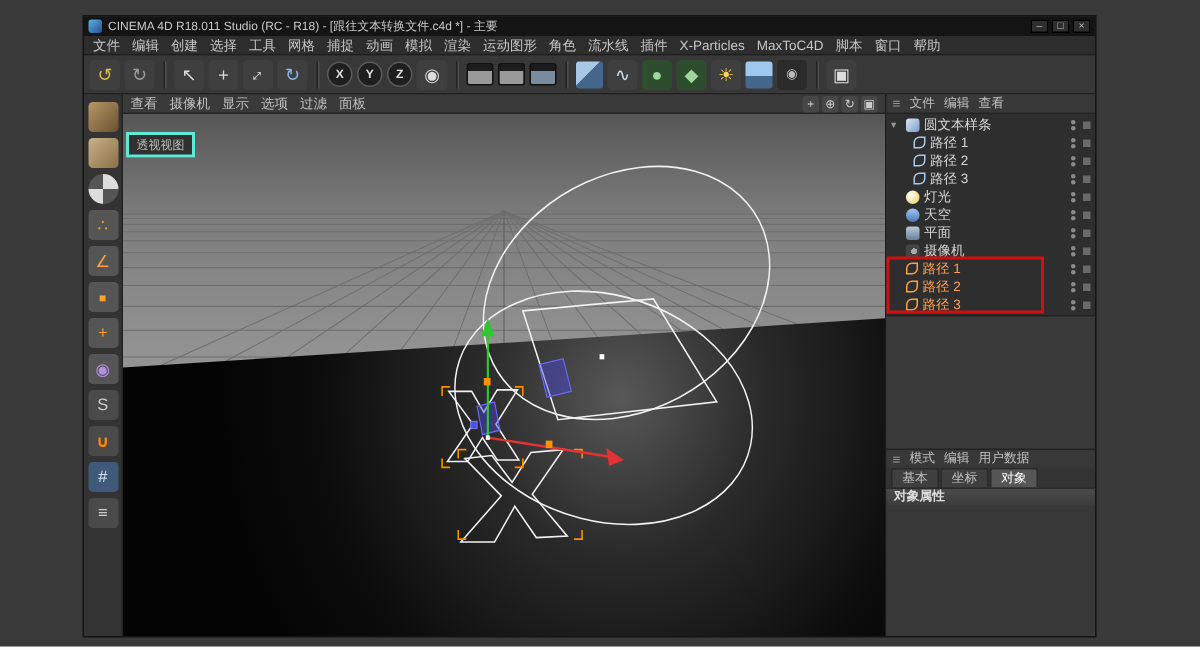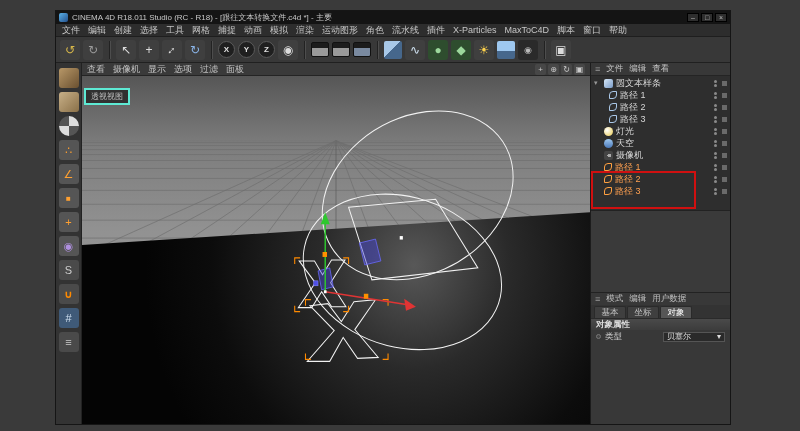--- a/index.html
+++ b/index.html
@@ -366,20 +366,30 @@
             <div class="om-icon i-sky"></div>
             <span>天空</span>
             <div class="om-dots">
                 <div class="dot"></div>
                 <div class="dot"></div>
               </div>
             <div class="om-tick"></div>
           </div>
           <div class="om-row">
             <div class="om-pad"></div>
+            <div class="om-icon i-plane"></div>
+            <span>平面</span>
+            <div class="om-dots">
+                <div class="dot"></div>
+                <div class="dot"></div>
+              </div>
+            <div class="om-tick"></div>
+          </div>
+          <div class="om-row">
+            <div class="om-pad"></div>
             <div class="om-icon i-camera"></div>
             <span>摄像机</span>
             <div class="om-dots">
                 <div class="dot"></div>
                 <div class="dot"></div>
               </div>
             <div class="om-tick"></div>
           </div>
           <div class="om-row">
             <div class="om-pad"></div>
@@ -425,27 +435,19 @@
 
 
         <div class="am-tabs">
           <div class="am-tab">基本</div>
           <div class="am-tab">坐标</div>
           <div class="am-tab active">对象</div>
         </div>
 
         <div class="am-section">对象属性</div>
 
-        <div class="am-field">
-          <div class="fdot"></div>
-          <span>类型</span>
-          <div class="dropdown">
-            <span>贝塞尔</span>
-            <span>▾</span>
-          </div>
-        </div>
 
 
         <div class="am-filler"></div>
       </div>
     </div>
   </div>
 </div>
 
 </body></html>

